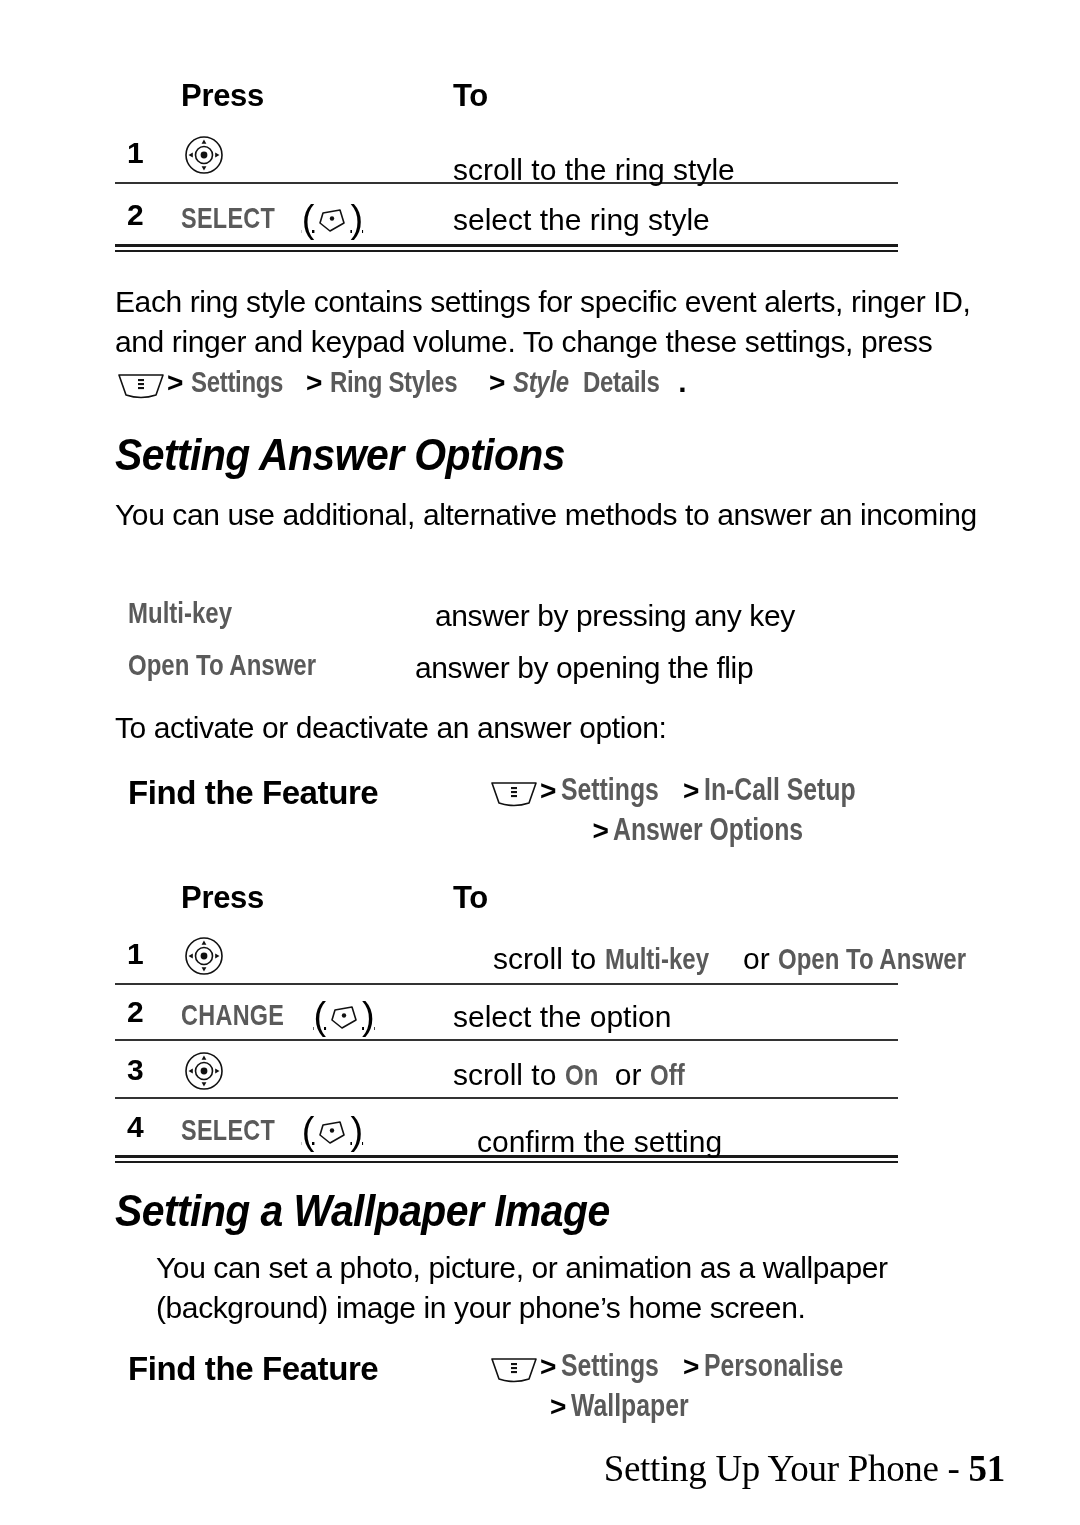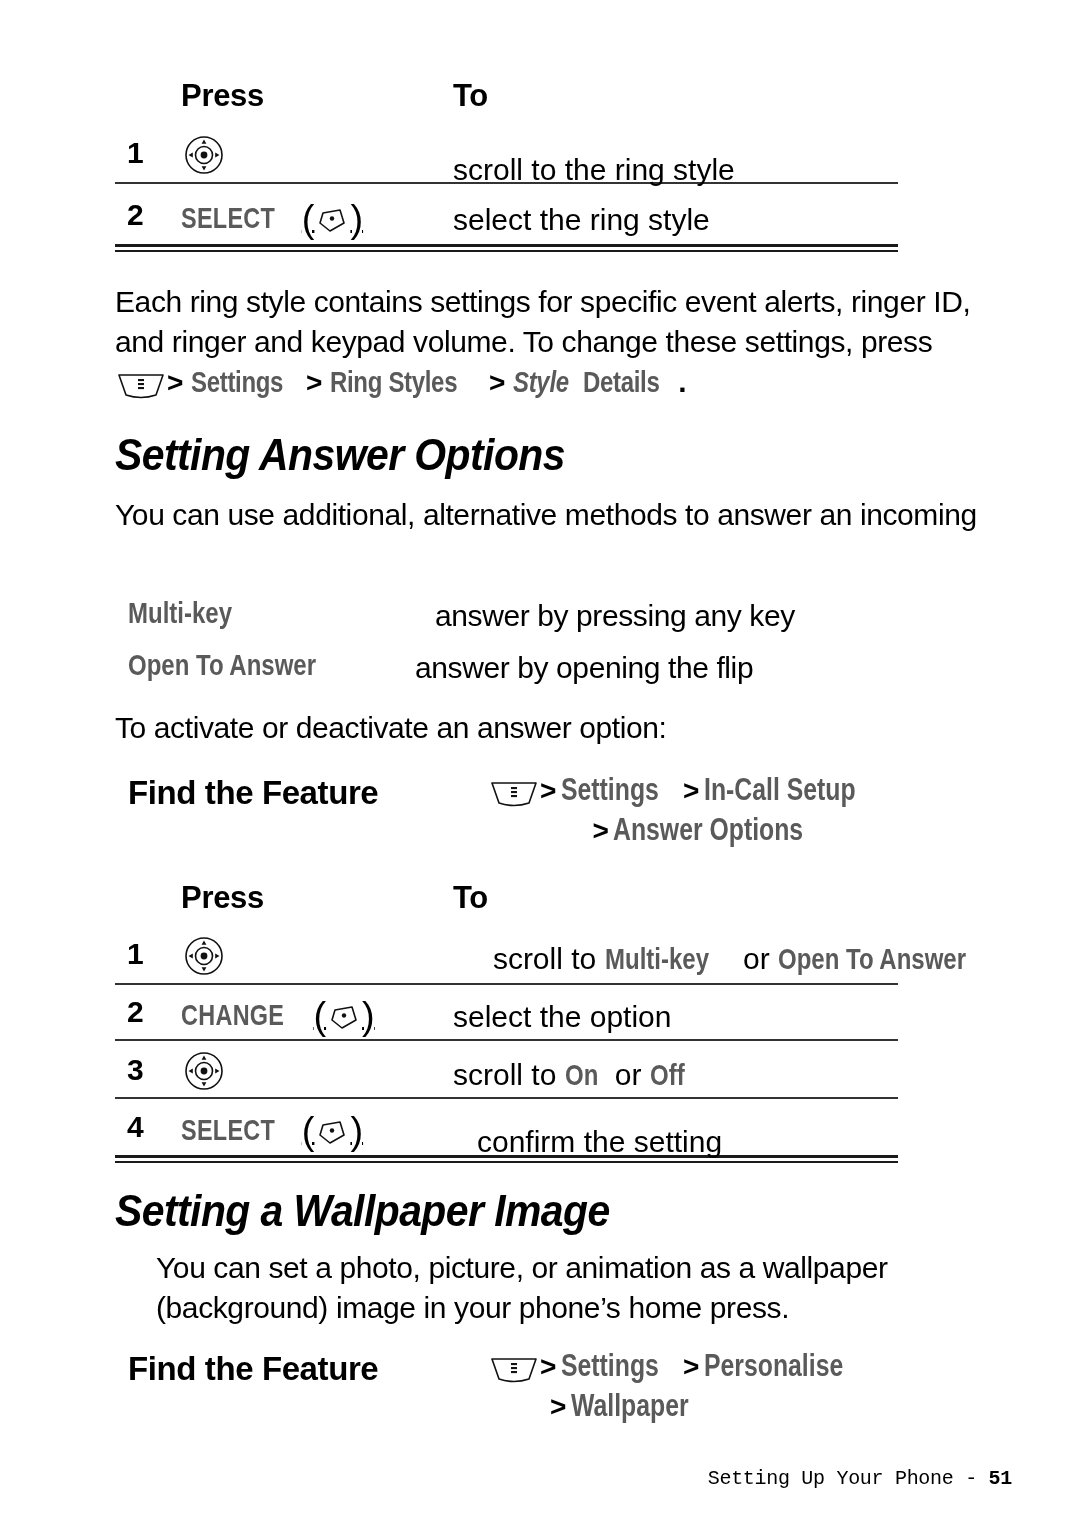--- a/index.html
+++ b/index.html
@@ -121,25 +121,25 @@
 
   .ff-label {
     font-weight: bold;
     font-size: 33px;
     letter-spacing: -0.4px;
     font-family: "Liberation Sans", sans-serif;
   }
 
   .footer {
     position: absolute;
-    right: 68px;
+    right: 75px;
     bottom: 35px;
-    font-size: 20px;
+    font-size: 37px;
     letter-spacing: -0.3px;
-    font-family: Liberation Mono, monospace;
+    font-family: Liberation Serif, serif;
   }
   .footer b { font-weight: bold; }
 
   .defterm {
     color: #5a5a5a;
     font-weight: bold;
     font-size: 30px;
     display: inline-block;
     transform: scaleX(0.8);
     transform-origin: left center;
@@ -341,21 +341,21 @@
       </div>
     </div>
 
     <div class="rule-double"></div>
   </div>
 
   <div class="heading" style="position:absolute; left:115px; top:1186px;">Setting a Wallpaper Image</div>
 
   <div class="body-text" style="position:absolute; left:115px; top:1248px; width:910px;margin-left:41px;">
     <div>You can set a photo, picture, or animation as a wallpaper</div>
-    <div>(background) image in your phone’s home press.</div>
+    <div>(background) image in your phone’s home screen.</div>
   </div>
 
   <div style="position:absolute; left:128px; top:1348px; width:900px;">
     <div class="ff-label" style="position:absolute; left:0; top:2px;">Find the Feature</div>
     <div style="position:absolute; left:360px; top:0; white-space:nowrap;">
       <div style="height:40px;">
         <span class="icon-menu">
           <svg width="52" height="30" viewBox="0 0 52 30">
             <path d="M4 5 L48 5 L41 25 Q26 30 11 25 Z" fill="none" stroke="#111" stroke-width="1.6" stroke-linejoin="round"></path>
             <rect x="23" y="9" width="6" height="2.1" fill="#111"></rect>

